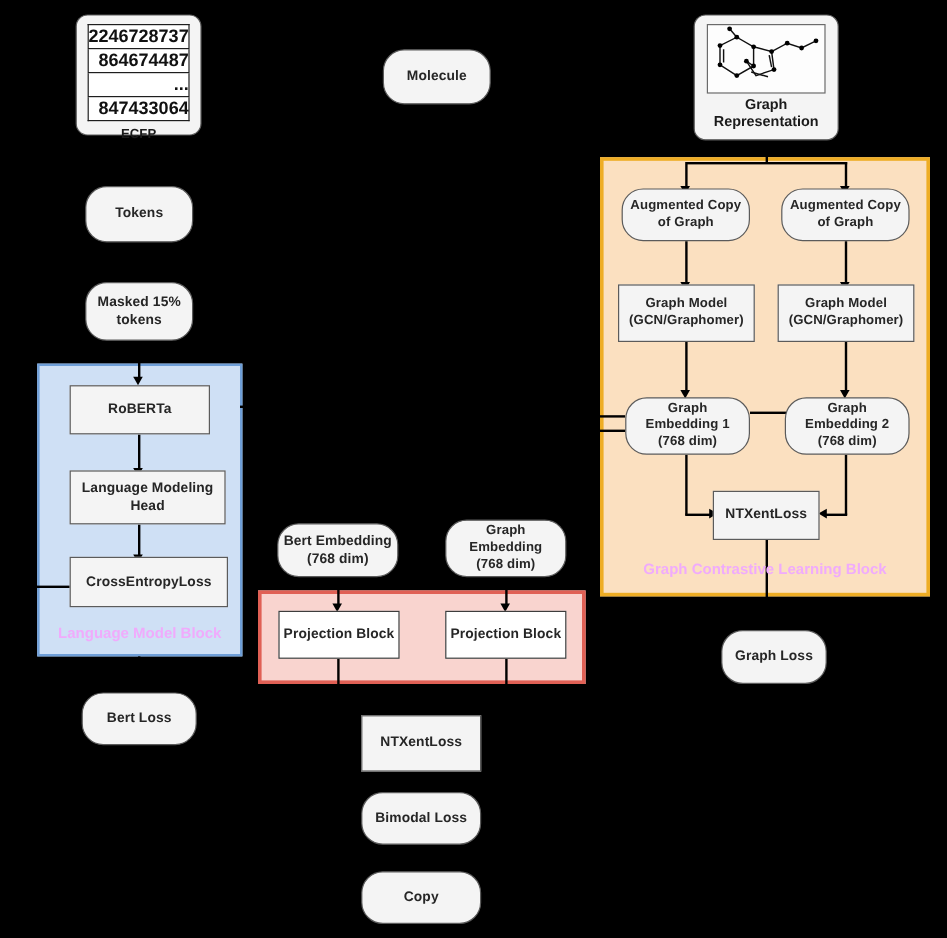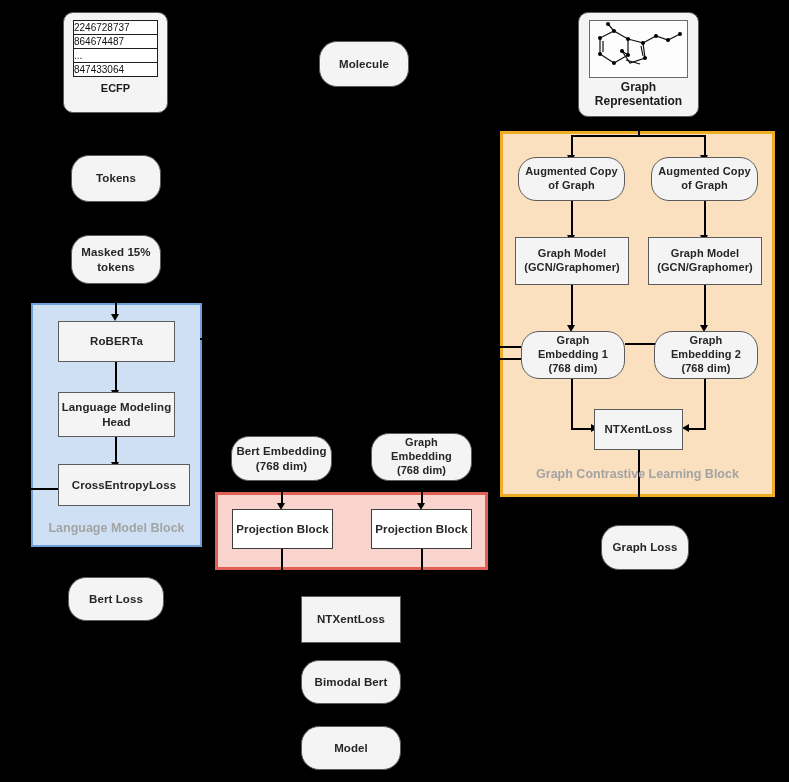--- a/index.html
+++ b/index.html
@@ -26,21 +26,21 @@
   .node.sq{border-radius:0;}
   .node.white{background:#ffffff;border-color:#3d3d3d;}
 
   
   .group{position:absolute;box-sizing:border-box;}
   .group.blue{background:#cfe0f5;border:2px solid #6f9fd8;}
   .group.orange{background:#fbe0c0;border:3px solid #eead25;}
   .group.pink{background:#f9d4cf;border:3px solid #e06055;}
   .group-label{
     position:absolute;
-    color:#a3a3a3;
+    color:#f0abfc;
     font-size:12.5px;
     font-weight:bold;
     text-align:center;
     white-space:nowrap;
   }
 
   
   .edge{position:absolute;background:#000;}
   .edge.v{width:2px;}
   .edge.h{height:2px;}
@@ -57,22 +57,22 @@
     padding:7px 0 0 0;
   }
   .ecfp-table{
     width:calc(100% - 18px);
     border:1px solid #1e1e1e;
     background:#fff;
     border-collapse:collapse;
   }
   .ecfp-table td{
     border-bottom:1px solid #1e1e1e;
-    font-size:10px;font-weight:normal;color:#111;
-    text-align:left;padding:1px 0 1px 0;
+    font-size:15px;font-weight:bold;color:#111;
+    text-align:right;padding:1px 0 1px 0;
     font-family:"Liberation Sans",sans-serif;
   }
   .ecfp-table tr:last-child td{border-bottom:none;}
   .ecfp-caption{
     margin-top:5px;font-size:11px;font-weight:bold;color:#1a1a1a;
   }
 
   
   .grepr{
     position:absolute;box-sizing:border-box;
@@ -249,39 +249,39 @@
       <div>Graph</div>
       <div>Representation</div>
     </div>
   </div>
 
   <div class="node round" style="left:71px;top:155px;width:90px;height:47px;">Tokens</div>
   <div class="node round" style="left:71px;top:235px;width:90px;height:49px;white-space:pre-line;">Masked 15%
 tokens</div>
 
   <div class="node sq" style="left:58px;top:321px;width:117px;height:41px;">RoBERTa</div>
-  <div class="node sq" style="left:58px;top:392px;width:117px;height:45px;white-space:pre-line;">Language Modeling
+  <div class="node sq" style="left:58px;top:392px;width:130px;height:45px;white-space:pre-line;">Language Modeling
 Head</div>
   <div class="node sq" style="left:58px;top:464px;width:132px;height:42px;">CrossEntropyLoss</div>
   <div class="group-label" style="left:31px;top:521px;width:171px;">Language Model Block</div>
 
   <div class="node round" style="left:68px;top:577px;width:96px;height:44px;">Bert Loss</div>
 
   <div class="node round" style="left:231px;top:436px;width:101px;height:45px;white-space:pre-line;">Bert Embedding
 (768 dim)</div>
   <div class="node round" style="left:371px;top:433px;width:101px;height:48px;white-space:pre-line;font-size:11px;">Graph
 Embedding
 (768 dim)</div>
 
   <div class="node sq white" style="left:232px;top:509px;width:101px;height:40px;">Projection Block</div>
   <div class="node sq white" style="left:371px;top:509px;width:101px;height:40px;">Projection Block</div>
 
   <div class="node sq" style="left:301px;top:596px;width:100px;height:47px;">NTXentLoss</div>
-  <div class="node round" style="left:301px;top:660px;width:100px;height:44px;">Bimodal Bert</div>
-  <div class="node round" style="left:301px;top:726px;width:100px;height:44px;">Model</div>
+  <div class="node round" style="left:301px;top:660px;width:100px;height:44px;">Bimodal Loss</div>
+  <div class="node round" style="left:301px;top:726px;width:100px;height:44px;">Copy</div>
 
   <div class="node round" style="left:518px;top:157px;width:107px;height:44px;white-space:pre-line;font-size:11px;">Augmented Copy
 of Graph</div>
   <div class="node round" style="left:651px;top:157px;width:107px;height:44px;white-space:pre-line;font-size:11px;">Augmented Copy
 of Graph</div>
 
   <div class="node sq" style="left:515px;top:237px;width:114px;height:48px;white-space:pre-line;font-size:11px;">Graph Model
 (GCN/Graphomer)</div>
   <div class="node sq" style="left:648px;top:237px;width:114px;height:48px;white-space:pre-line;font-size:11px;">Graph Model
 (GCN/Graphomer)</div>

